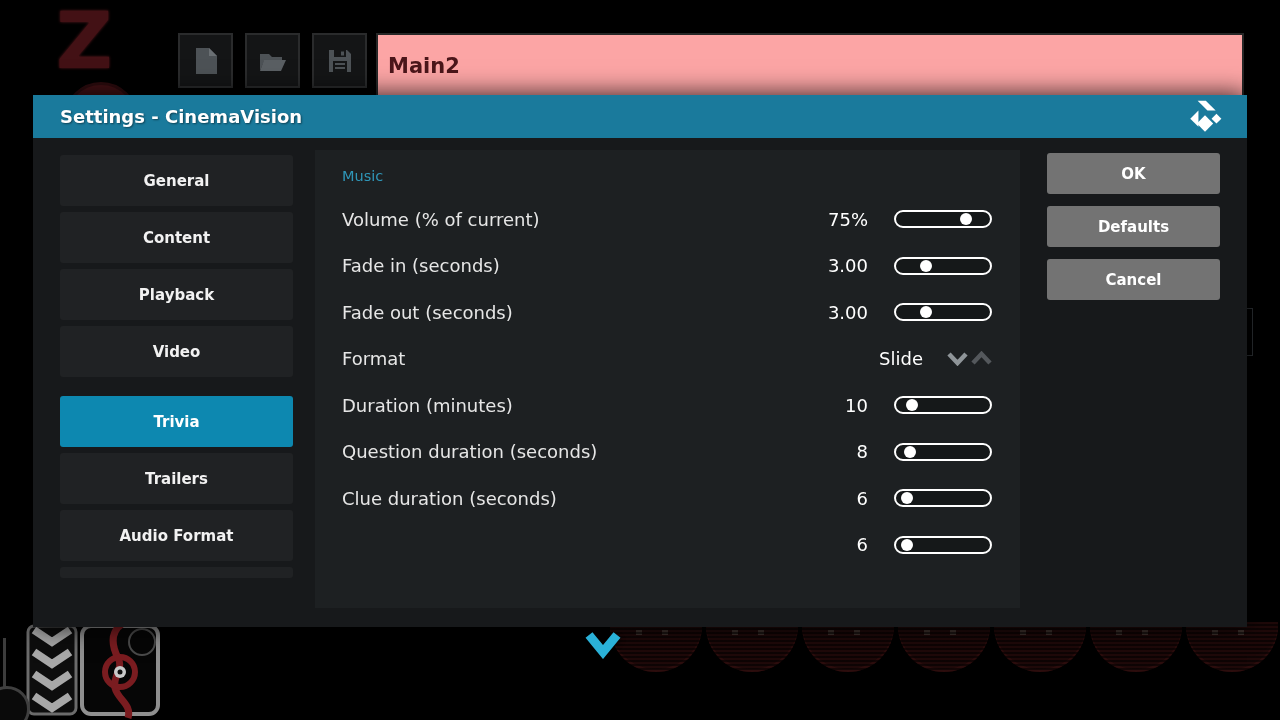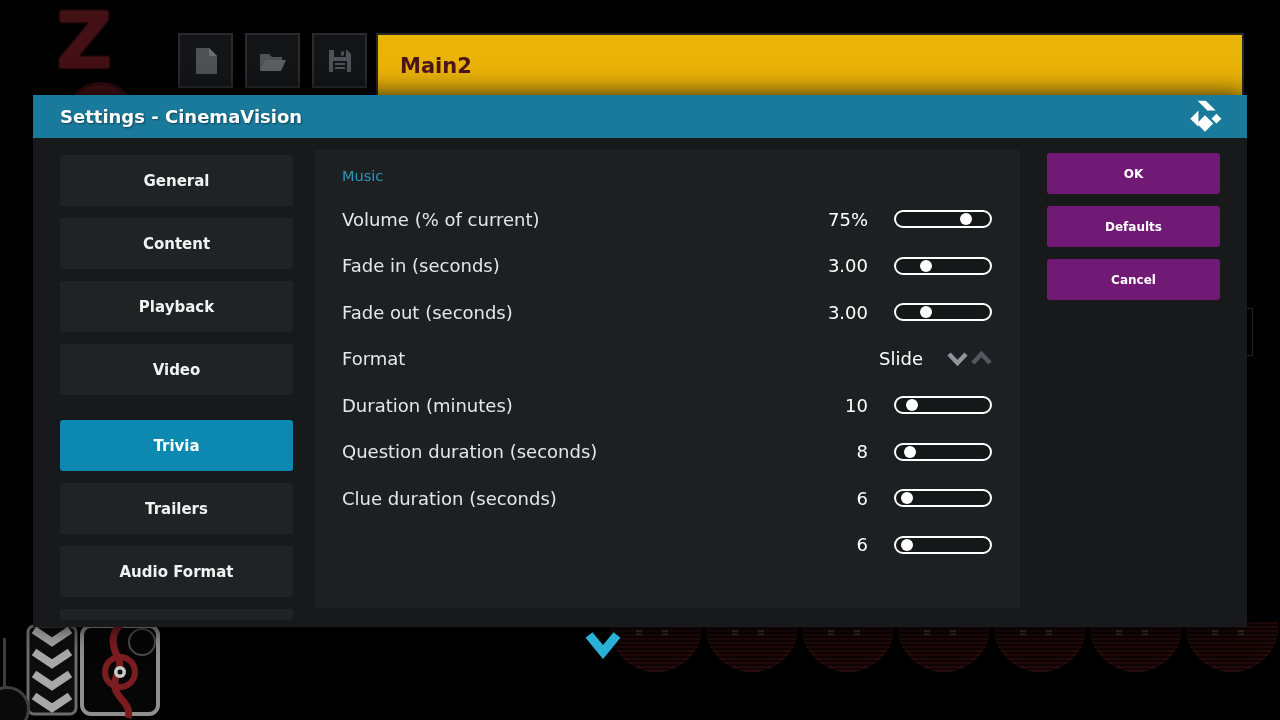--- a/index.html
+++ b/index.html
@@ -18,22 +18,22 @@
     position:absolute; left:64px; top:82px; width:74px; height:74px;
     border-radius:50%; background:#431115; border:3px solid #2c0b0e;
   }
   .bg-toolbar-btn {
     position:absolute; top:33px; width:55px; height:55px;
     background:#141516; border:2px solid #2a2b2c;
     display:flex; align-items:center; justify-content:center;
   }
   .bg-field {
     position:absolute; left:376px; top:33px; width:868px; height:66px;
-    background:#eab308; border:2px solid #262727;
-    display:flex; align-items:center; padding-left:22px;
+    background:#fca5a5; border:2px solid #262727;
+    display:flex; align-items:center; padding-left:10px;
   }
   .bg-field-text { color:#4b161a; font-size:21px; font-weight:600; }
   .bg-rightbox { position:absolute; left:1246px; top:308px; width:7px; height:48px; border:1px solid #2f3337; }
   .film-art { position:absolute; left:20px; top:624px; }
   .reel-line { position:absolute; left:3px; top:638px; width:3px; height:62px; background:#3c3c3c; }
   .reel-circle { position:absolute; left:-16px; top:686px; width:46px; height:46px; border:3px solid #3f3f3f; border-radius:50%; background:#0a0a0a; }
   .scallops { position:absolute; left:610px; top:622px; right:0; height:62px; display:flex; overflow:hidden; }
   .scallop {
     flex:none; width:92px; height:50px; margin-right:4px; position:relative;
     background:#1f0909; border-radius:0 0 46px 46px; box-shadow:inset 0 -3px 0 #2c0d0d;
@@ -52,21 +52,21 @@
     position:absolute; left:33px; top:95px; width:1214px; height:532px;
     background:#17191b; box-shadow:0 0 24px rgba(0,0,0,.85);padding-left:48px;
   }
   .titlebar {
     position:absolute; left:0; top:0; right:0; height:43px; background:#1a7a9c;
     display:flex; align-items:center; padding:0 24px 0 27px;
   }
   .title-text { color:#fff; font-size:18px; font-weight:bold; text-shadow:1px 1px 2px rgba(0,0,0,.45); }
   .kodi-logo { margin-left:auto; display:block; }
 
-  .sidebar { position:absolute; left:27px; top:60px; width:233px; display:flex; flex-direction:column; gap:12px; }
+  .sidebar { position:absolute; left:27px; top:60px; width:233px; display:flex; flex-direction:column; gap:6px; }
   .side-btn {
     flex:none; height:51px; background:#202224; border-radius:3px;
     display:flex; align-items:center; justify-content:center;
     color:#f2f2f2; font-size:15px; font-weight:bold;
   }
   .side-btn.selected { background:#0d88b0; color:#fff;margin-top:13px; }
   .side-btn.partial { height:11px; }
 
   .panel {
     position:absolute; left:282px; top:55px; width:705px; height:458px;
@@ -81,23 +81,23 @@
   .slider {
     position:relative; flex:none; width:98px; height:18px; margin-left:26px;
     border:2px solid #fff; border-radius:9px; background:rgba(0,0,0,.25);
   }
   .knob { position:absolute; top:1px; left:3px; width:12px; height:12px; border-radius:50%; background:#fff; }
   .spinner { display:flex; align-items:center; gap:3px; margin-left:24px; flex:none; }
   .spinner svg { display:block; }
 
   .actions { position:absolute; left:1014px; top:58px; width:173px; display:flex; flex-direction:column; gap:12px; }
   .action-btn {
-    flex:none; height:41px; background:#701a75; border-radius:3px;
+    flex:none; height:41px; background:#737373; border-radius:3px;
     display:flex; align-items:center; justify-content:center;
-    color:#fff; font-size:12px; font-weight:bold;
+    color:#fff; font-size:15px; font-weight:bold;
   }
 
   .scroll-chevron { position:absolute; left:585px; top:631px; filter:drop-shadow(1px 2px 2px rgba(0,0,0,.6)); }
 </style>
 </head>
 <body>
 
 <div class="stage">
 
   <div>

